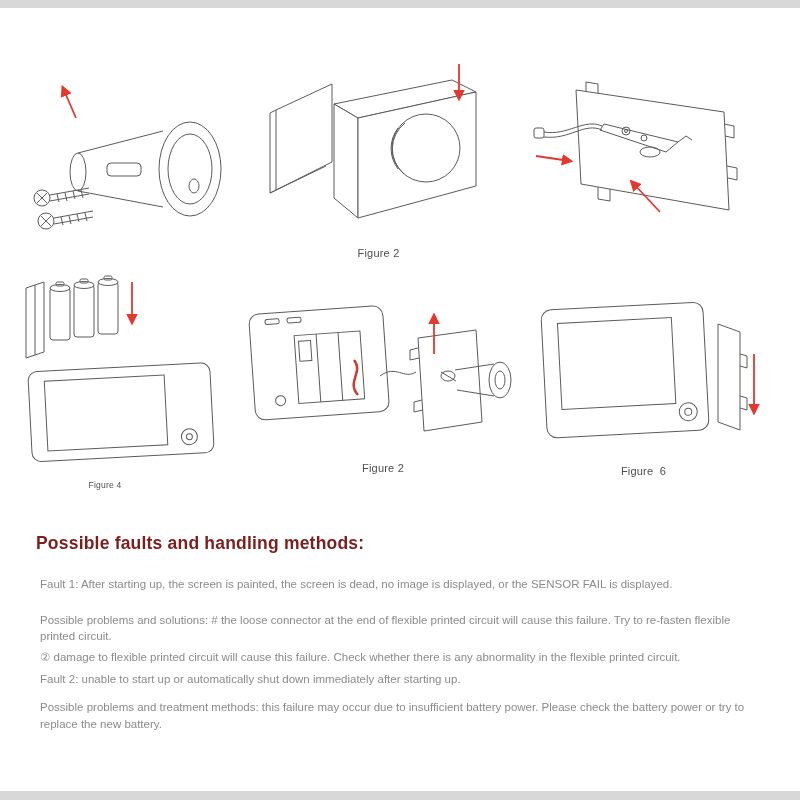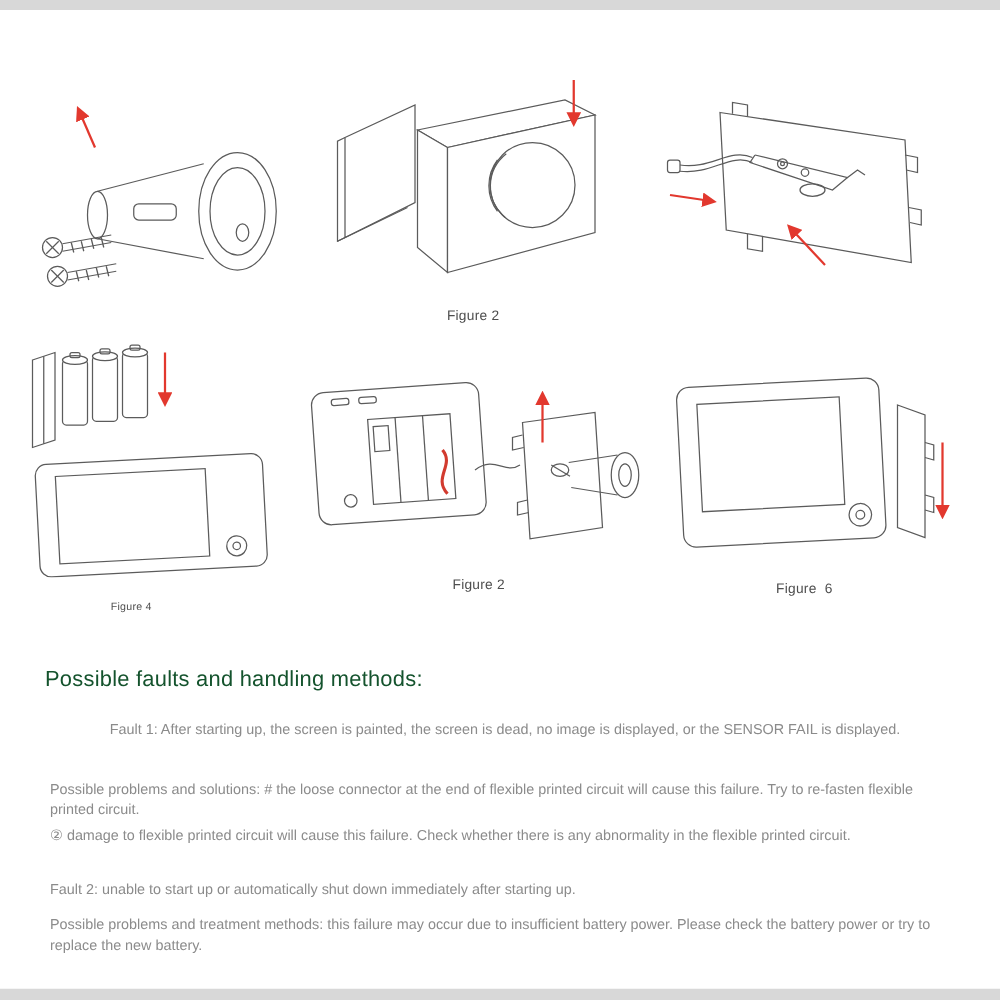--- a/index.html
+++ b/index.html
@@ -28,33 +28,33 @@
   .cap-small { font-size:8.5px; width:170px;margin-top:18px; }
 
   .faults {
     position:absolute;
     left:36px; top:533px;
     width:732px;
     color:#8b8b8b;
   }
   .faults h2 {
     font-size:17.5px;
-    font-weight:400;
-    color:#14532d;
+    font-weight:700;
+    color:#7f1d1d;
     margin-bottom:22px;
     letter-spacing:0.2px;
   }
   .faults p {
     font-size:11.5px;
     line-height:1.45;
     padding-left:4px;
   }
-  .p-f1  { margin-bottom:31px;text-align:center; }
+  .p-f1  { margin-bottom:19px; }
   .p-s1a { margin-bottom:4px;  }
-  .p-s1b { margin-bottom:26px; }
+  .p-s1b { margin-bottom:5px; }
   .p-f2  { margin-bottom:12px; }
 </style>
 </head>
 <body>
 
 <div class="page">
 
   <div class="edge-bar edge-top"></div>
 
   <svg width="0" height="0" style="position:absolute" aria-hidden="true">

